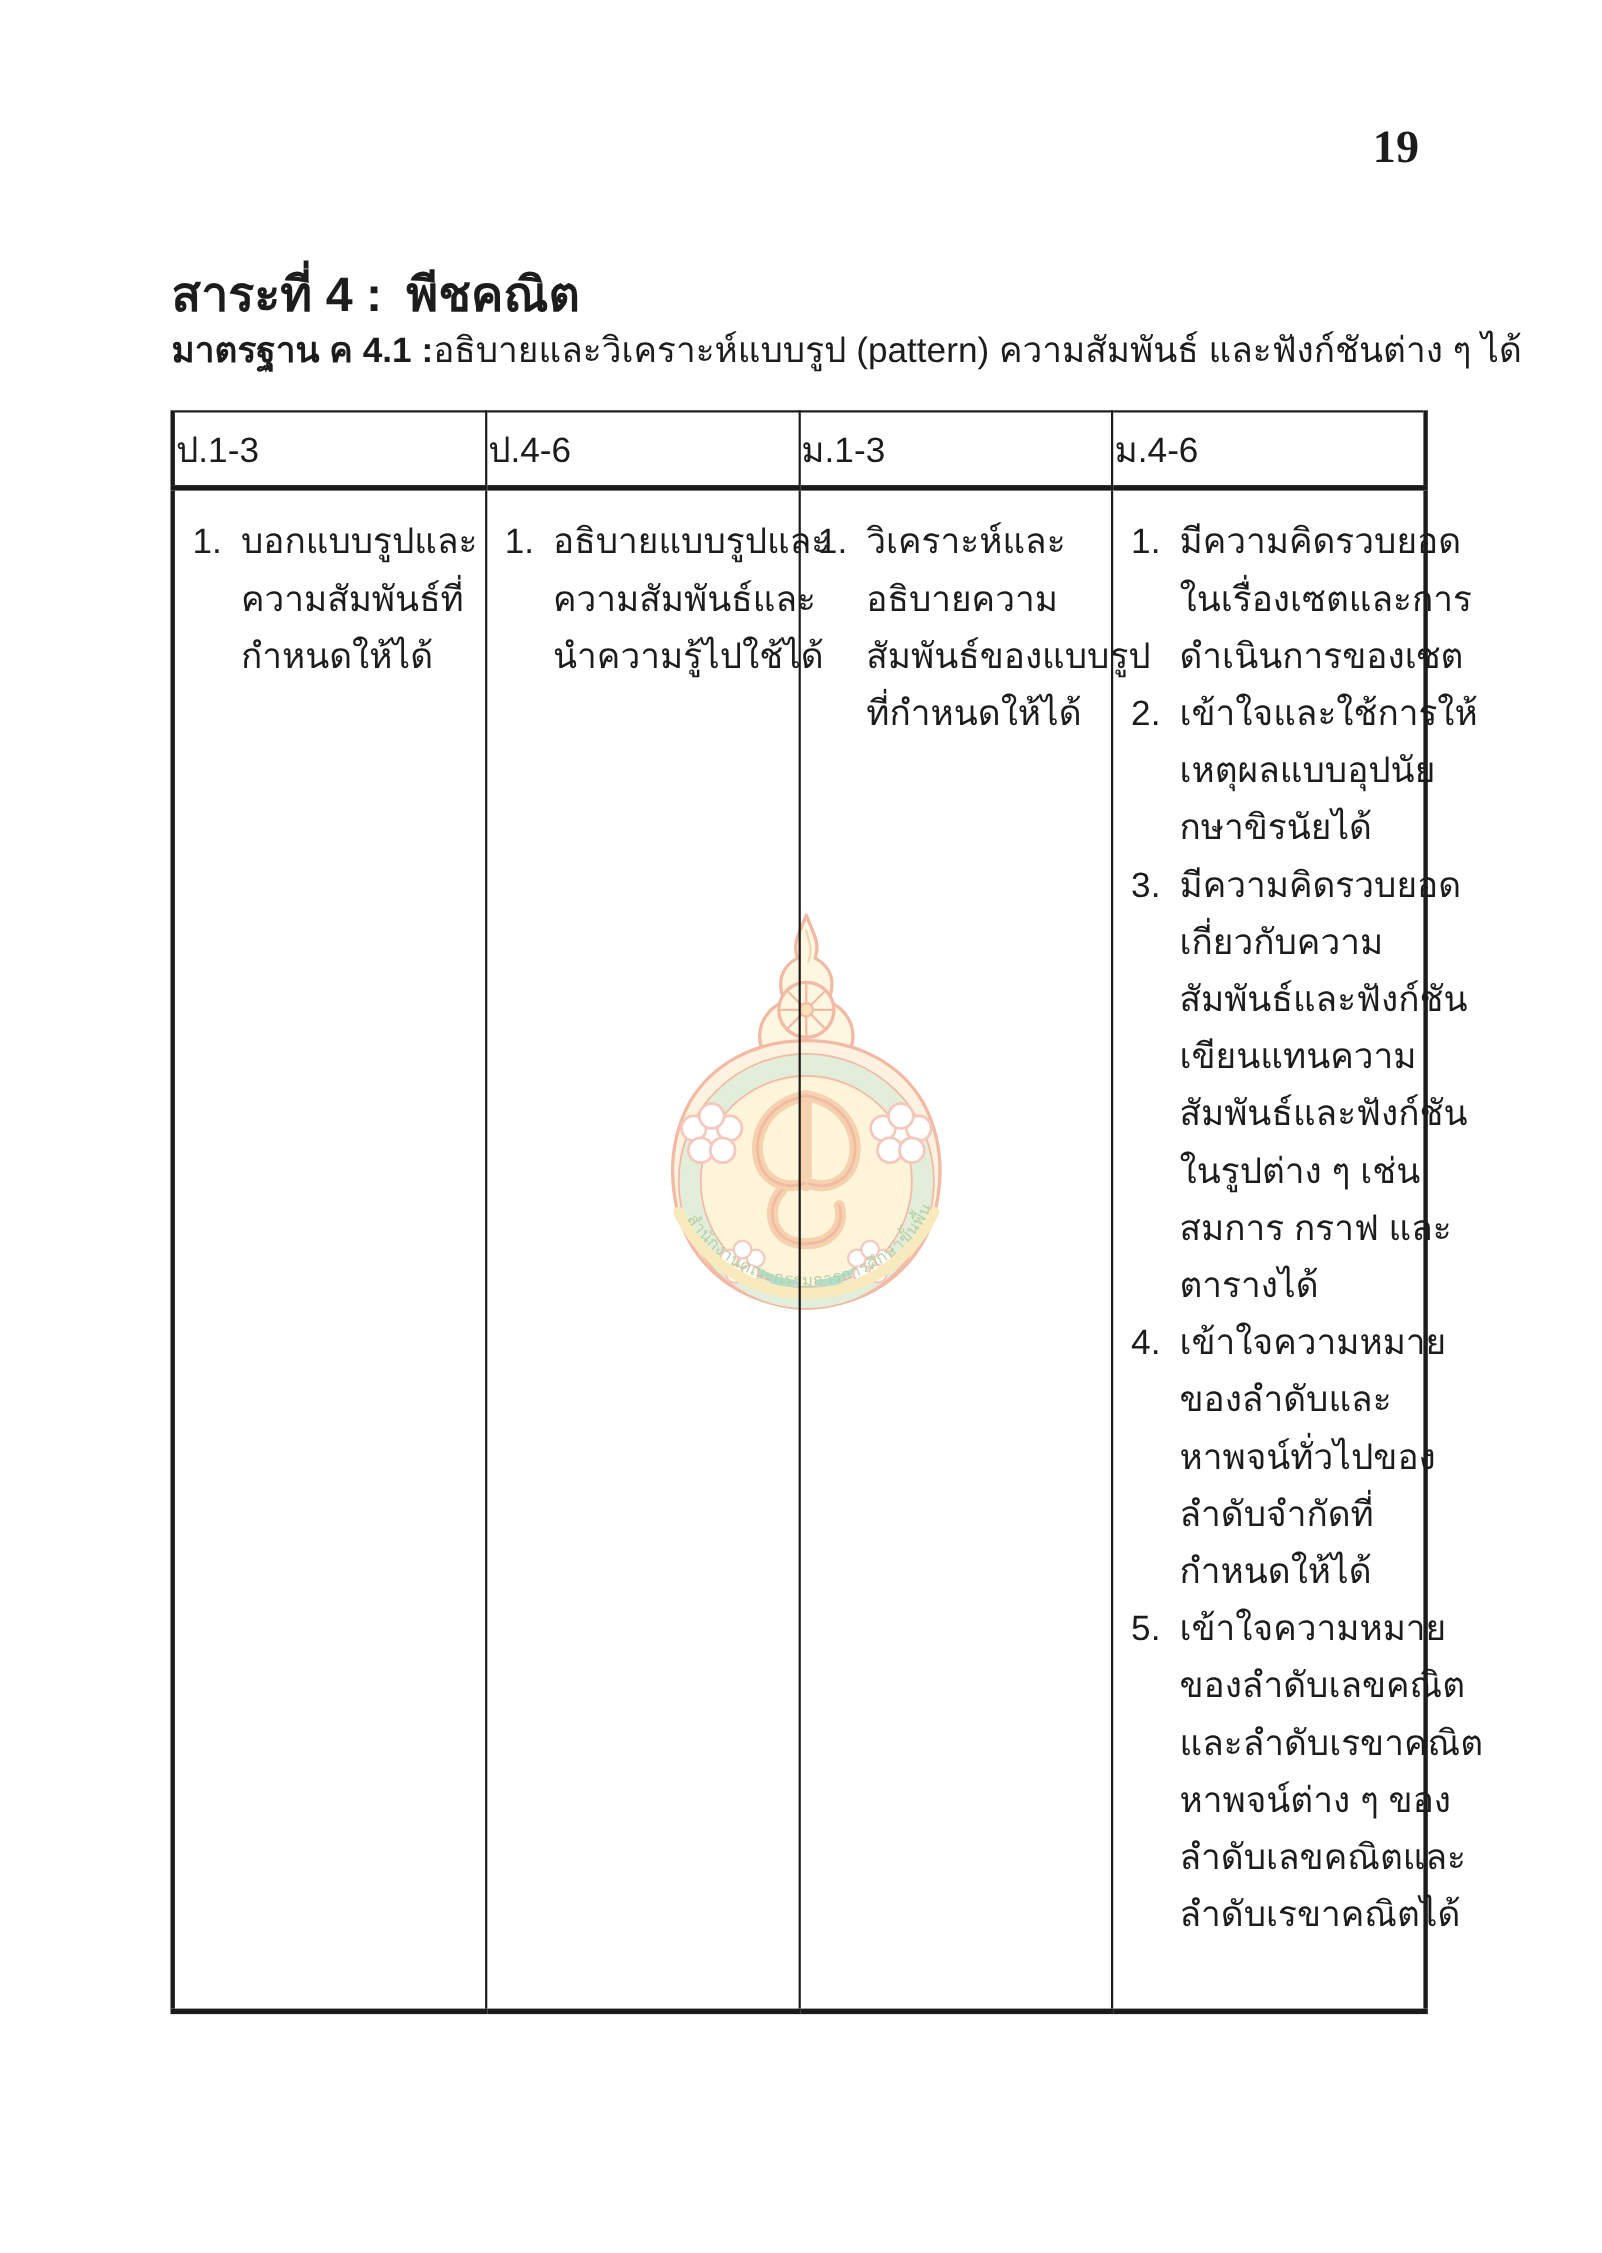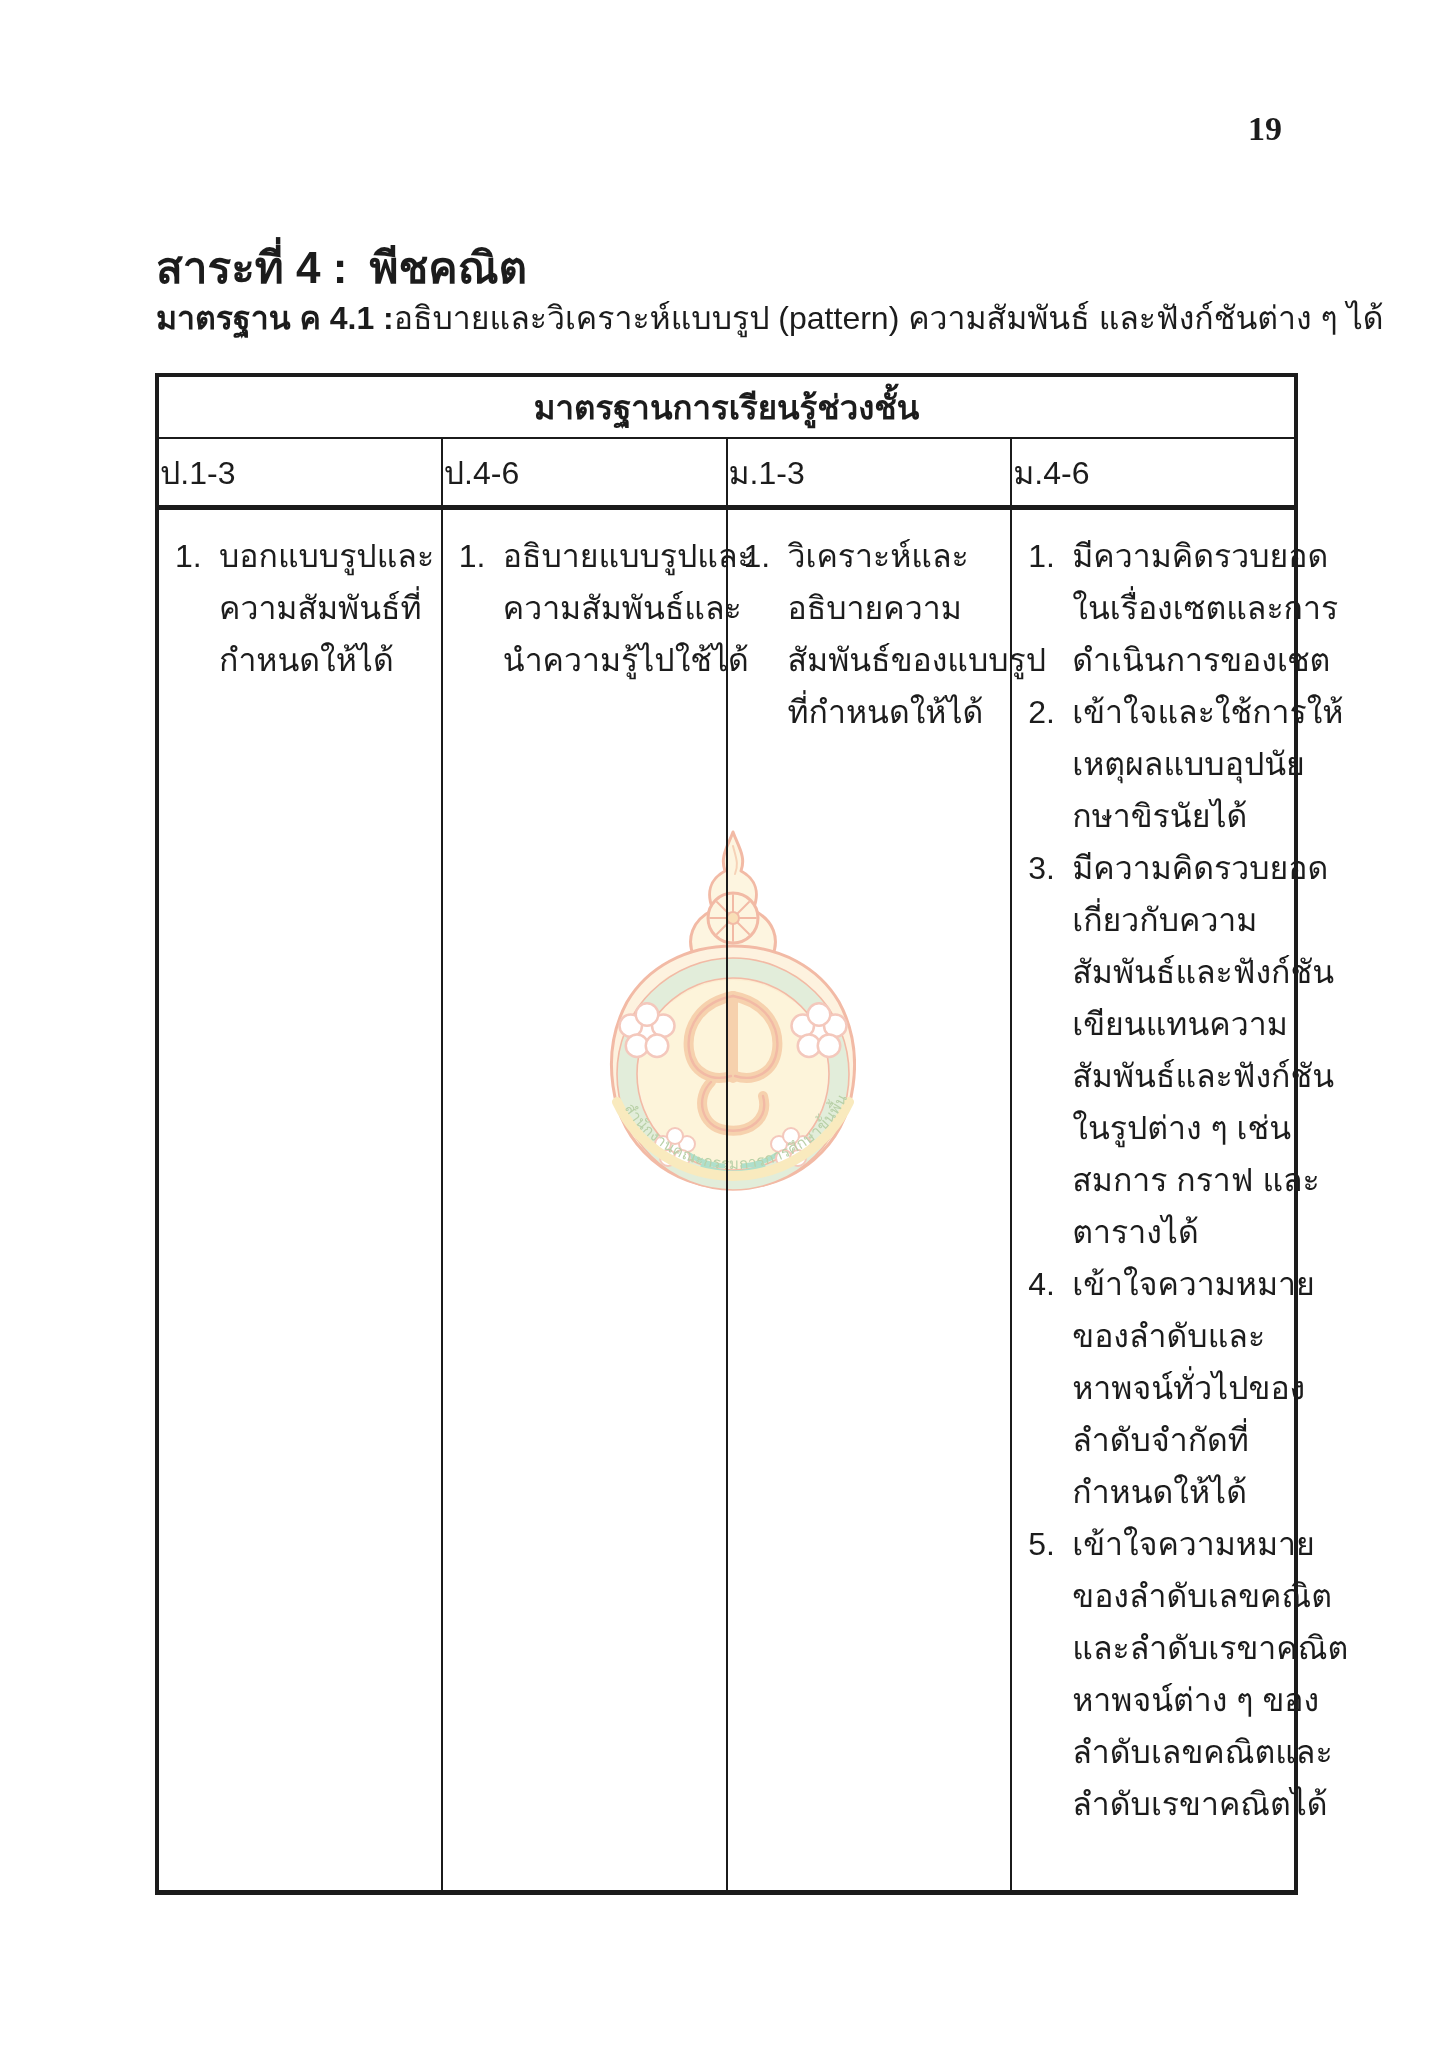--- a/index.html
+++ b/index.html
@@ -2,21 +2,21 @@
 <html><head>
 <meta charset="utf-8">
 <style>
   html,body{margin:0;padding:0;}
   body{
     width:1456px;height:2048px;position:relative;background:#ffffff;
     font-family:"Liberation Sans", sans-serif;color:#1c1c1c;overflow:hidden;
   }
   .page-number{
     position:absolute;left:1248px;top:110px;
-    font-family:"Liberation Serif", serif;font-weight:600;font-size:34px;
+    font-family:"Liberation Serif", serif;font-weight:600;font-size:42px;
   }
   .heading1{
     position:absolute;left:156px;top:232px;font-size:44px;font-weight:bold;
     white-space:nowrap;
   }
   .heading1 .strand-name{margin-left:22px;}
   .heading2{
     position:absolute;left:156px;top:292px;font-size:32px;white-space:nowrap;
   }
   .heading2 .std-label{font-weight:bold;}
@@ -160,23 +160,20 @@
       </defs>
       <text font-size="15" fill="#a9c694" letter-spacing="0.5" font-family="Liberation Sans, sans-serif">
         <textPath href="#arcpath" startOffset="4%">สำนักงานคณะกรรมการการศึกษาขั้นพื้นฐาน</textPath>
       </text>
     </g>
   </svg>
 </div>
 
 <table class="std">
   <thead>
-    <tr class="title-row">
-      <th colspan="4">มาตรฐานการเรียนรู้ช่วงชั้น</th>
-    </tr>
     <tr class="colhead-row" id="col-head-row">
         <th>ป.1-3</th>
         <th>ป.4-6</th>
         <th>ม.1-3</th>
         <th>ม.4-6</th>
       </tr>
   </thead>
   <tbody>
     <tr class="body-row" id="body-row">
         <td>

